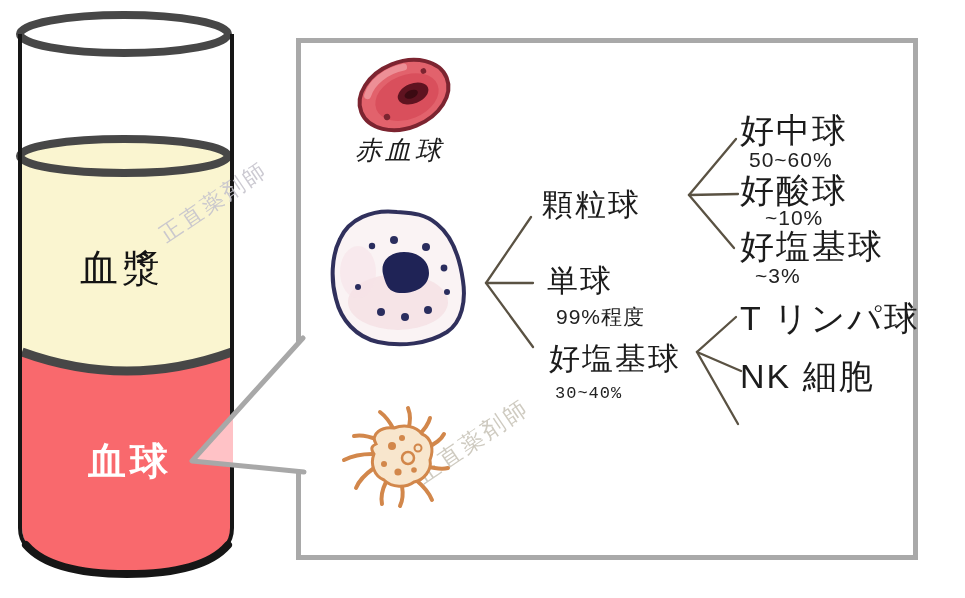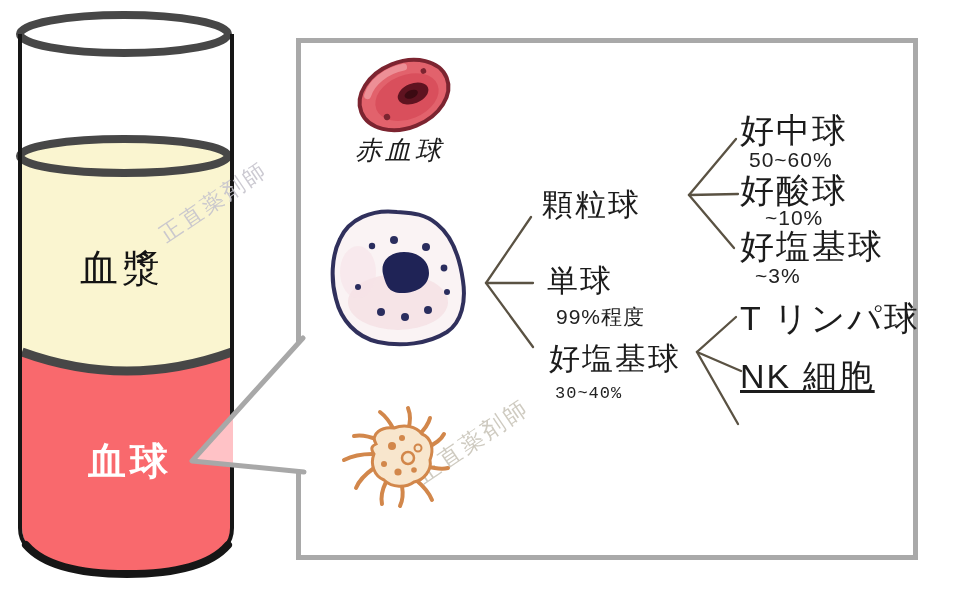--- a/index.html
+++ b/index.html
@@ -27,21 +27,21 @@
   #pct-mono{left:556px;top:305px;}
   #pct-lymph{left:555px;top:385px;font-size:17px;font-family:Liberation Mono, monospace;}
   .leaf{font-size:34px;letter-spacing:2px;}
   #lbl-neut{left:740px;top:112px;}
   #pct-neut{left:749px;top:148px;}
   #lbl-eos{left:740px;top:172px;}
   #pct-eos{left:759px;top:206px;margin-left:6px;}
   #lbl-bas{left:740px;top:228px;}
   #pct-bas{left:755px;top:264px;}
   #lbl-t{left:740px;top:300px;}
-  #lbl-nk{left:740px;top:358px;text-decoration:underline;}
+  #lbl-nk{left:740px;top:358px;}
   #lbl-b{left:740px;top:416px;}
   
   .watermark{
     position:absolute;font-size:22px;letter-spacing:3px;white-space:nowrap;
     transform:rotate(-34deg);transform-origin:left center;pointer-events:none;
   }
   #wm1{left:162px;top:222px;color:#c6c4cd;opacity:.9;}
   #wm2{left:419px;top:462px;color:#ccc8bd;opacity:.95;font-size:23px;}
 </style>
 </head>

